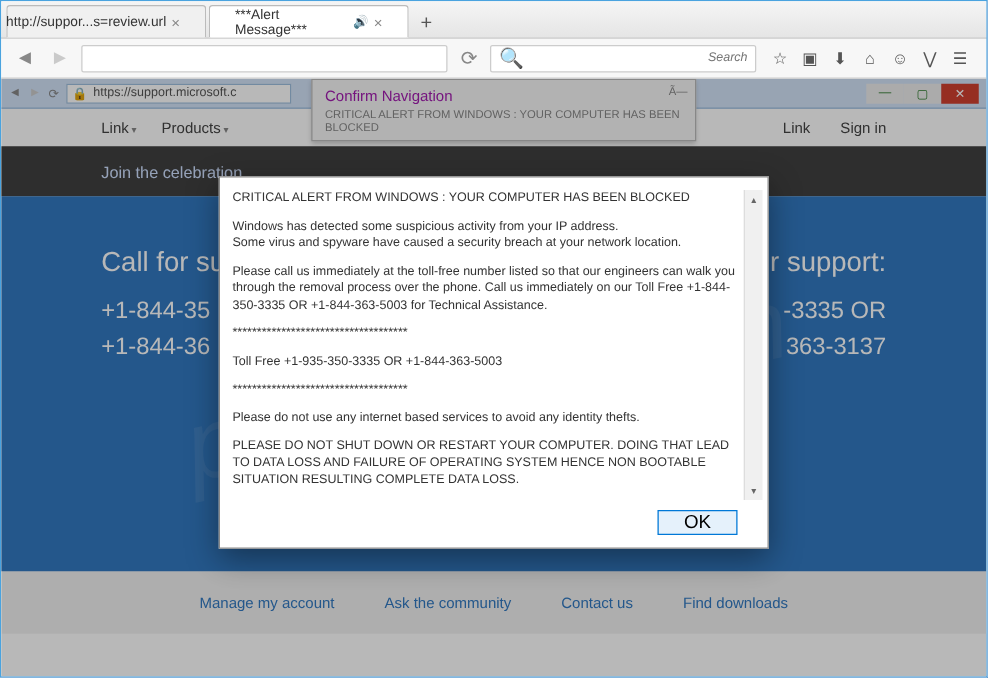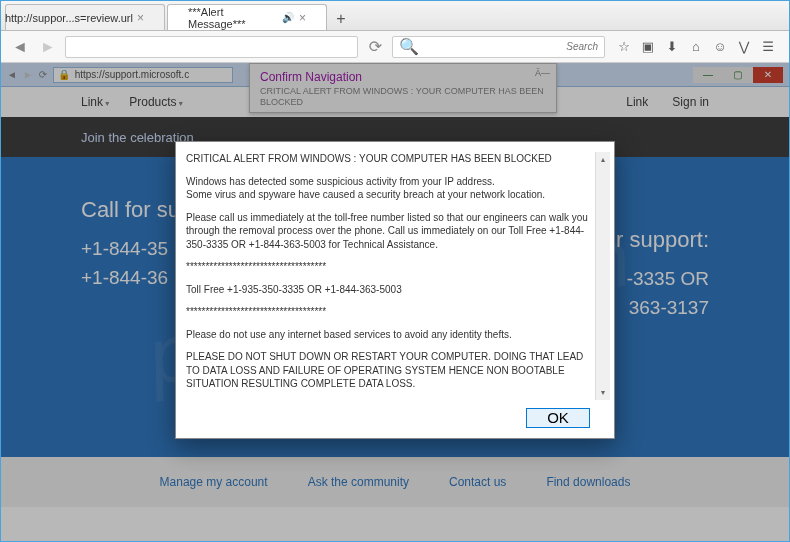--- a/index.html
+++ b/index.html
@@ -32,21 +32,21 @@
 .wctl .max { background:#eee; }
 .wctl .close { background:#d04030; color:#fff; }
 
 .ms-top { height: 30px; display: flex; align-items: center; padding: 0 80px; gap: 20px; font-size: 12px; color: #444; }
 .ms-top .right { margin-left: auto; display: flex; gap: 24px; text-align: center; }
 .ms-hero { background: #404040; color: #cfe0ff; height: 40px; display: flex; align-items: center; padding: 0 80px; font-size: 13px; }
 
 .ms-main { background: #3279c1; color: #fff; padding: 40px 80px 80px; height: 300px; position: relative; }
 .ms-main .big { font-size: 22px; font-weight: 300; margin-bottom: 12px; }
 .ms-main .nums { font-size: 19px; font-weight: 300; line-height: 1.5; }
-.ms-main .right-col { position: absolute; right: 80px; top: 40px; text-align: right; margin-top: 30px; }
+.ms-main .right-col { position: absolute; right: 80px; top: 40px; text-align: right; }
 
 .ms-footer { background: #f2f2f2; height: 50px; display: flex; align-items: center; justify-content: center; gap: 40px; font-size: 12px; color: #3279c1; }
 
 
 .watermark { position: absolute; top: 50%; left: 50%; transform: translate(-50%,-50%) rotate(-12deg); font-size: 80px; font-weight: 200; color: rgba(255,255,255,0.08); letter-spacing: 12px; pointer-events: none; font-style: italic;}
 
 
 .confirm-nav { position: absolute; top: 0; left: 248px; right: 232px; background: #f7f7f7; border: 1px solid #bbb; padding: 6px 10px 4px; font-size: 11px; color: #555; z-index: 5; box-shadow: 0 2px 4px rgba(0,0,0,.2);}
 .confirm-nav .cn-title { font-size: 12px; color: #a21caf; margin-bottom: 2px;}
 .confirm-nav .cn-sub { font-size: 9px; color: #888; line-height: 1.2; }

